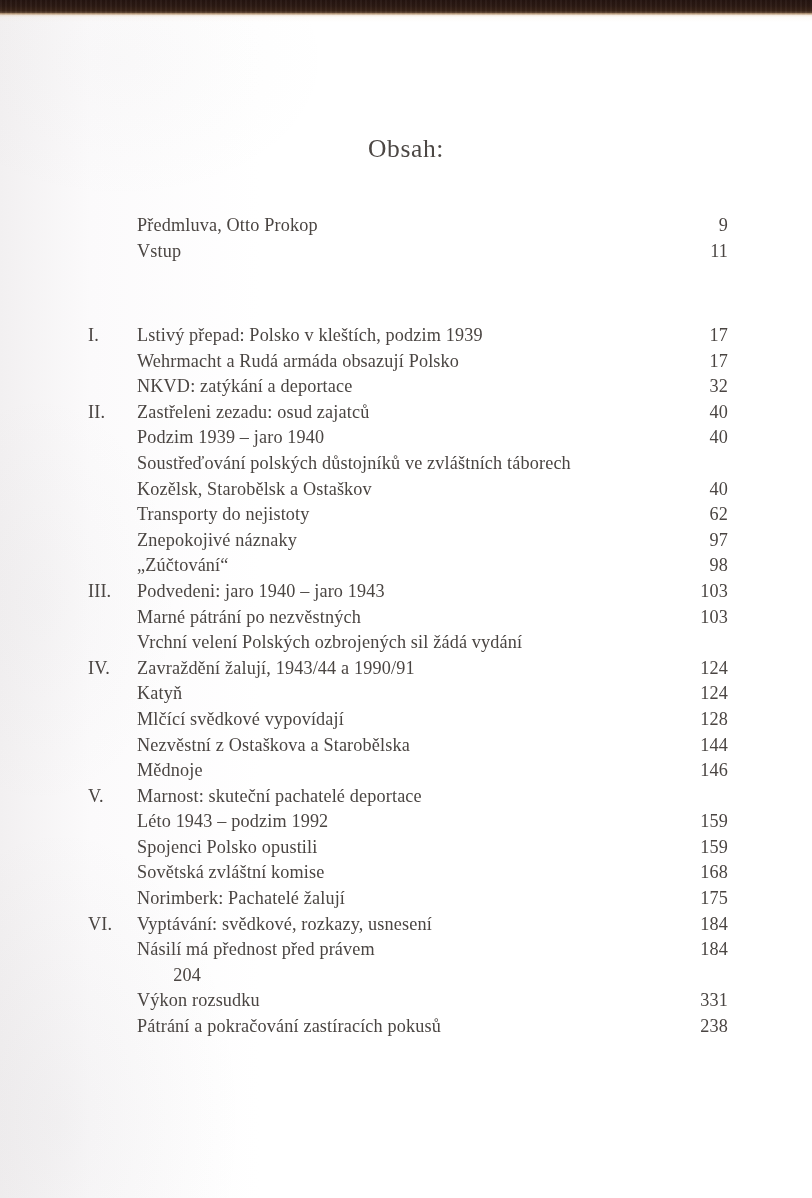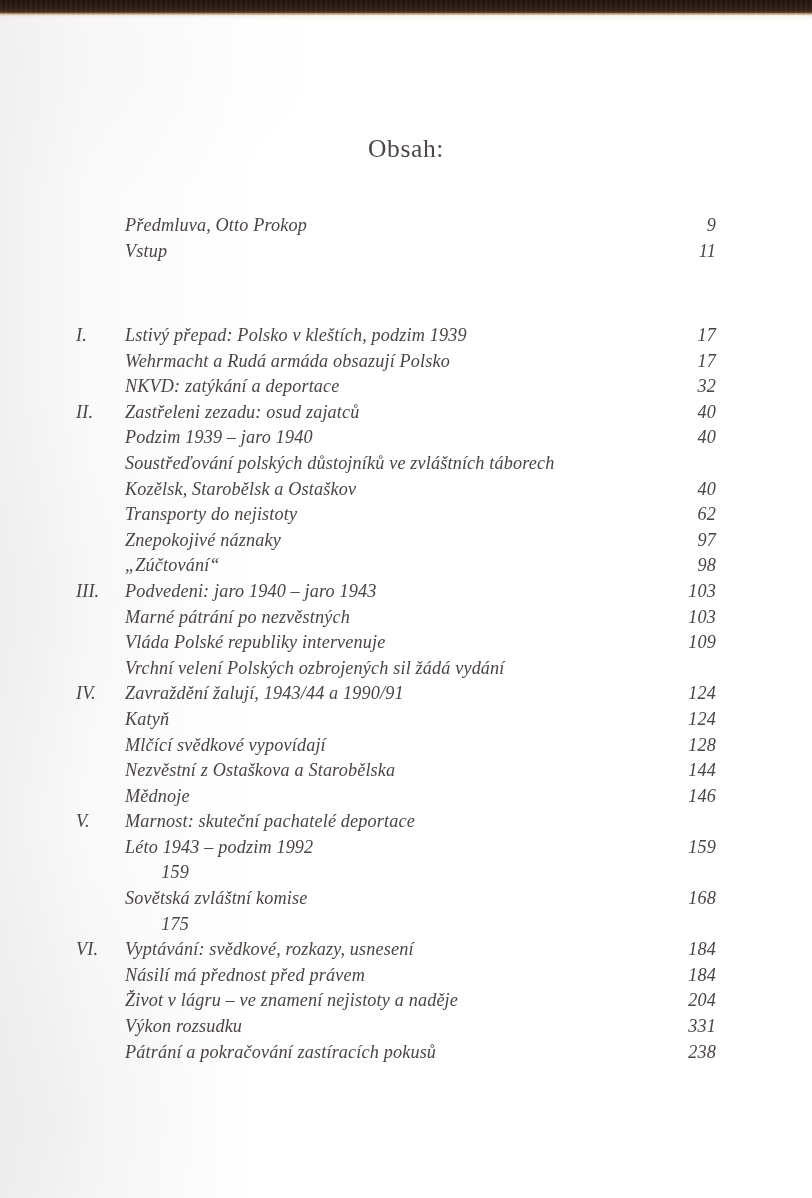--- a/index.html
+++ b/index.html
@@ -86,23 +86,22 @@
     text-align: center;
     font-size: 25.5px;
     letter-spacing: 0.6px;
     color: #4c4744;
     font-weight: 400;
   }
 
   
   .toc-block {
     position: absolute;
-    left: 76px;
+    left: 88px;
     width: 640px;
-    font-style: italic;
   }
   #block-front { top: 215px; }
   #block-main  { top: 325px; }
 
   .toc-row {
     display: flex;
     align-items: baseline;
     height: 25.6px;
     font-size: 18.2px;
     letter-spacing: 0.15px;
@@ -222,25 +221,20 @@
           <span class="entry-title">Podvedeni: jaro 1940 – jaro 1943</span>
           <span class="page-num">103</span>
         </div>
         <div class="toc-row">
           <span class="roman empty">&nbsp;</span>
           <span class="entry-title">Marné pátrání po nezvěstných</span>
           <span class="page-num">103</span>
         </div>
         <div class="toc-row">
           <span class="roman empty">&nbsp;</span>
-          <span class="entry-title">Vláda Polské republiky intervenuje</span>
-          <span class="page-num">109</span>
-        </div>
-        <div class="toc-row">
-          <span class="roman empty">&nbsp;</span>
           <span class="entry-title">Vrchní velení Polských ozbrojených sil žádá vydání</span>
           <span class="page-num empty">&nbsp;</span>
         </div>
         <div class="toc-row">
           <span class="roman">IV.</span>
           <span class="entry-title">Zavraždění žalují, 1943/44 a 1990/91</span>
           <span class="page-num">124</span>
         </div>
         <div class="toc-row">
           <span class="roman empty">&nbsp;</span>
@@ -267,44 +261,45 @@
           <span class="entry-title">Marnost: skuteční pachatelé deportace</span>
           <span class="page-num empty">&nbsp;</span>
         </div>
         <div class="toc-row">
           <span class="roman empty">&nbsp;</span>
           <span class="entry-title">Léto 1943 – podzim 1992</span>
           <span class="page-num">159</span>
         </div>
         <div class="toc-row">
           <span class="roman empty">&nbsp;</span>
+          <span class="entry-title">Spojenci Polsko opustili</span>
           <span class="page-num">159</span>
         </div>
         <div class="toc-row">
           <span class="roman empty">&nbsp;</span>
           <span class="entry-title">Sovětská zvláštní komise</span>
           <span class="page-num">168</span>
         </div>
         <div class="toc-row">
           <span class="roman empty">&nbsp;</span>
+          <span class="entry-title">Norimberk: Pachatelé žalují</span>
           <span class="page-num">175</span>
         </div>
         <div class="toc-row">
           <span class="roman">VI.</span>
           <span class="entry-title">Vyptávání: svědkové, rozkazy, usnesení</span>
           <span class="page-num">184</span>
         </div>
         <div class="toc-row">
           <span class="roman empty">&nbsp;</span>
           <span class="entry-title">Násilí má přednost před právem</span>
           <span class="page-num">184</span>
         </div>
         <div class="toc-row">
           <span class="roman empty">&nbsp;</span>
-          <span class="entry-title">Život v lágru – ve znamení nejistoty a naděje</span>
           <span class="page-num">204</span>
         </div>
         <div class="toc-row">
           <span class="roman empty">&nbsp;</span>
           <span class="entry-title">Výkon rozsudku</span>
           <span class="page-num">331</span>
         </div>
         <div class="toc-row">
           <span class="roman empty">&nbsp;</span>
           <span class="entry-title">Pátrání a pokračování zastíracích pokusů</span>

